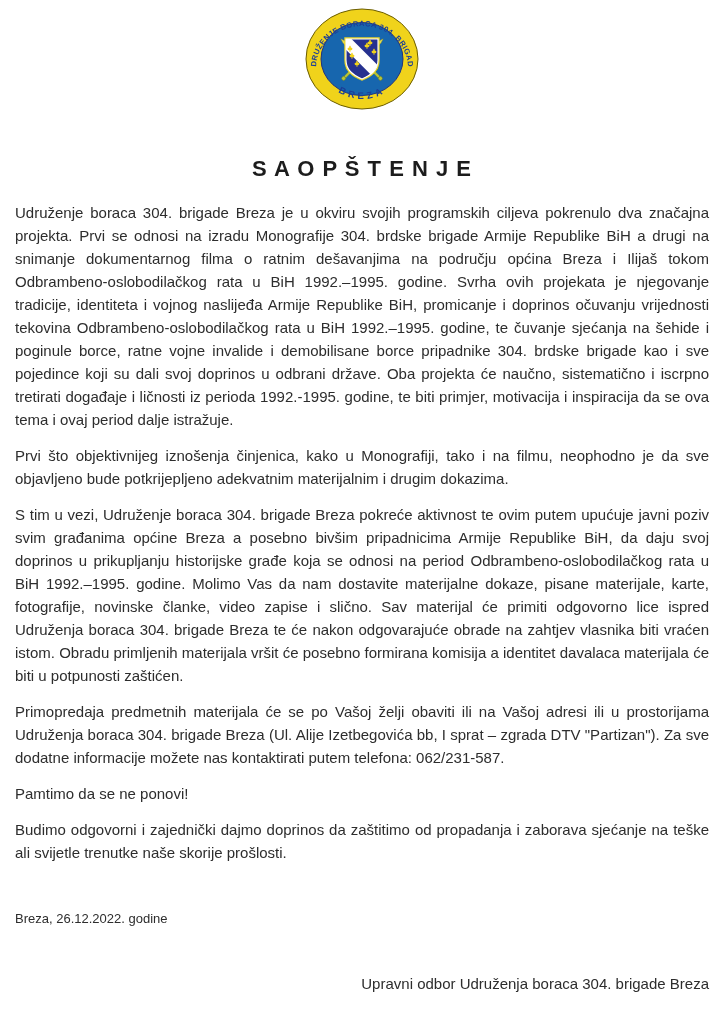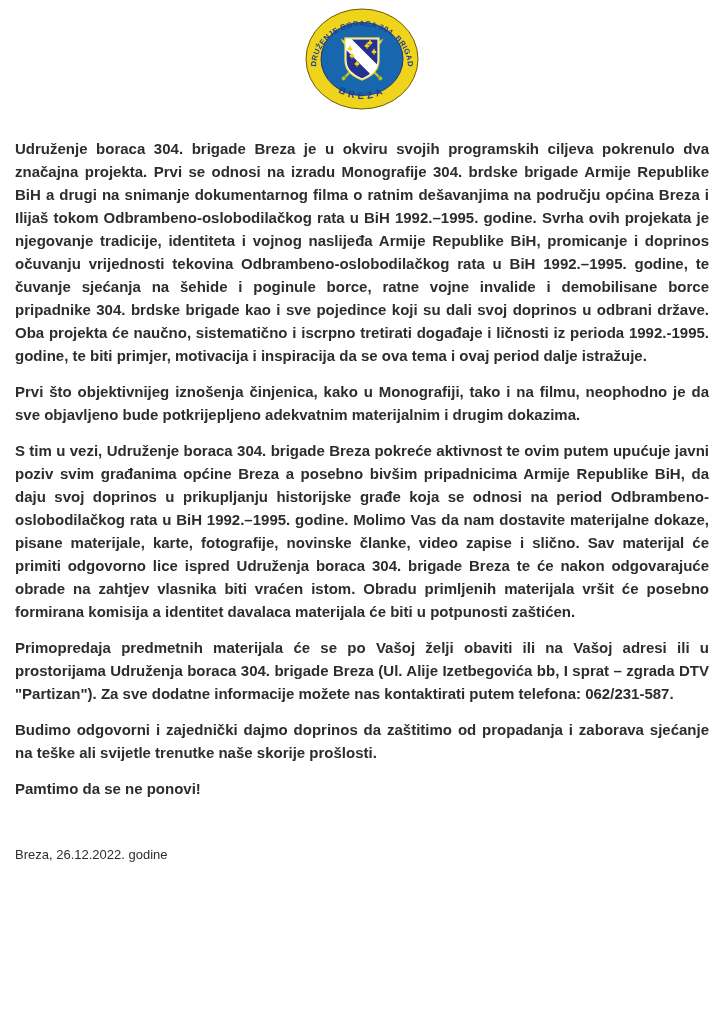--- a/index.html
+++ b/index.html
@@ -20,21 +20,21 @@
   }
   .doc-title {
     margin-top: 46px;
     text-align: center;
     font-size: 22px;
     font-weight: bold;
     letter-spacing: 1px;
     color: #1c1c1c;
     white-space: nowrap;
   }
-  .content { margin-top: 27px; font-weight: bold; }
+  .content { margin-top: 19px; }
   .content p {
     margin: 0 0 13px 0;
     font-size: 15px;
     line-height: 23px;
     text-align: justify;
     color: #2d2d2d;
   }
   .date-line {
     margin-top: 43px;
     font-size: 13px;
@@ -101,26 +101,28 @@
 
       <text font-family="Liberation Sans, DejaVu Sans, sans-serif" font-size="7.6" font-weight="bold" letter-spacing="0.4" fill="#1c3e97">
         <textPath href="#arcTop" startOffset="50%" text-anchor="middle">UDRUŽENJE BORACA 304. BRIGADE</textPath>
       </text>
       <text font-family="Liberation Sans, DejaVu Sans, sans-serif" font-size="9.5" font-weight="bold" letter-spacing="3.5" fill="#1c3e97">
         <textPath href="#arcBottom" startOffset="50%" text-anchor="middle">BREZA</textPath>
       </text>
     </svg>
   </div>
 
+  <div class="doc-title">S A O P Š T E N J E</div>
 
   <div class="content">
     <p>Udruženje boraca 304. brigade Breza je u okviru svojih programskih ciljeva pokrenulo dva značajna projekta. Prvi se odnosi na izradu Monografije 304. brdske brigade Armije Republike BiH a drugi na snimanje dokumentarnog filma o ratnim dešavanjima na području općina Breza i Ilijaš tokom Odbrambeno-oslobodilačkog rata u BiH 1992.–1995. godine. Svrha ovih projekata je njegovanje tradicije, identiteta i vojnog naslijeđa Armije Republike BiH, promicanje i doprinos očuvanju vrijednosti tekovina Odbrambeno-oslobodilačkog rata u BiH 1992.–1995. godine, te čuvanje sjećanja na šehide i poginule borce, ratne vojne invalide i demobilisane borce pripadnike 304. brdske brigade kao i sve pojedince koji su dali svoj doprinos u odbrani države. Oba projekta će naučno, sistematično i iscrpno tretirati događaje i ličnosti iz perioda 1992.-1995. godine, te biti primjer, motivacija i inspiracija da se ova tema i ovaj period dalje istražuje.</p>
     <p>Prvi što objektivnijeg iznošenja činjenica, kako u Monografiji, tako i na filmu, neophodno je da sve objavljeno bude potkrijepljeno adekvatnim materijalnim i drugim dokazima.</p>
     <p>S tim u vezi, Udruženje boraca 304. brigade Breza pokreće aktivnost te ovim putem upućuje javni poziv svim građanima općine Breza a posebno bivšim pripadnicima Armije Republike BiH, da daju svoj doprinos u prikupljanju historijske građe koja se odnosi na period Odbrambeno-oslobodilačkog rata u BiH 1992.–1995. godine. Molimo Vas da nam dostavite materijalne dokaze, pisane materijale, karte, fotografije, novinske članke, video zapise i slično. Sav materijal će primiti odgovorno lice ispred Udruženja boraca 304. brigade Breza te će nakon odgovarajuće obrade na zahtjev vlasnika biti vraćen istom. Obradu primljenih materijala vršit će posebno formirana komisija a identitet davalaca materijala će biti u potpunosti zaštićen.</p>
     <p>Primopredaja predmetnih materijala će se po Vašoj želji obaviti ili na Vašoj adresi ili u prostorijama Udruženja boraca 304. brigade Breza (Ul. Alije Izetbegovića bb, I sprat – zgrada DTV "Partizan"). Za sve dodatne informacije možete nas kontaktirati putem telefona: 062/231-587.</p>
+    <p>Pamtimo da se ne ponovi!</p>
     <p>Budimo odgovorni i zajednički dajmo doprinos da zaštitimo od propadanja i zaborava sjećanje na teške ali svijetle trenutke naše skorije prošlosti.</p>
-    <p>Pamtimo da se ne ponovi!</p>
   </div>
 
   <div class="date-line">Breza, 26.12.2022. godine</div>
 
+  <div class="signature-line">Upravni odbor Udruženja boraca 304. brigade Breza</div>
 
 </div>
 
 </body></html>

